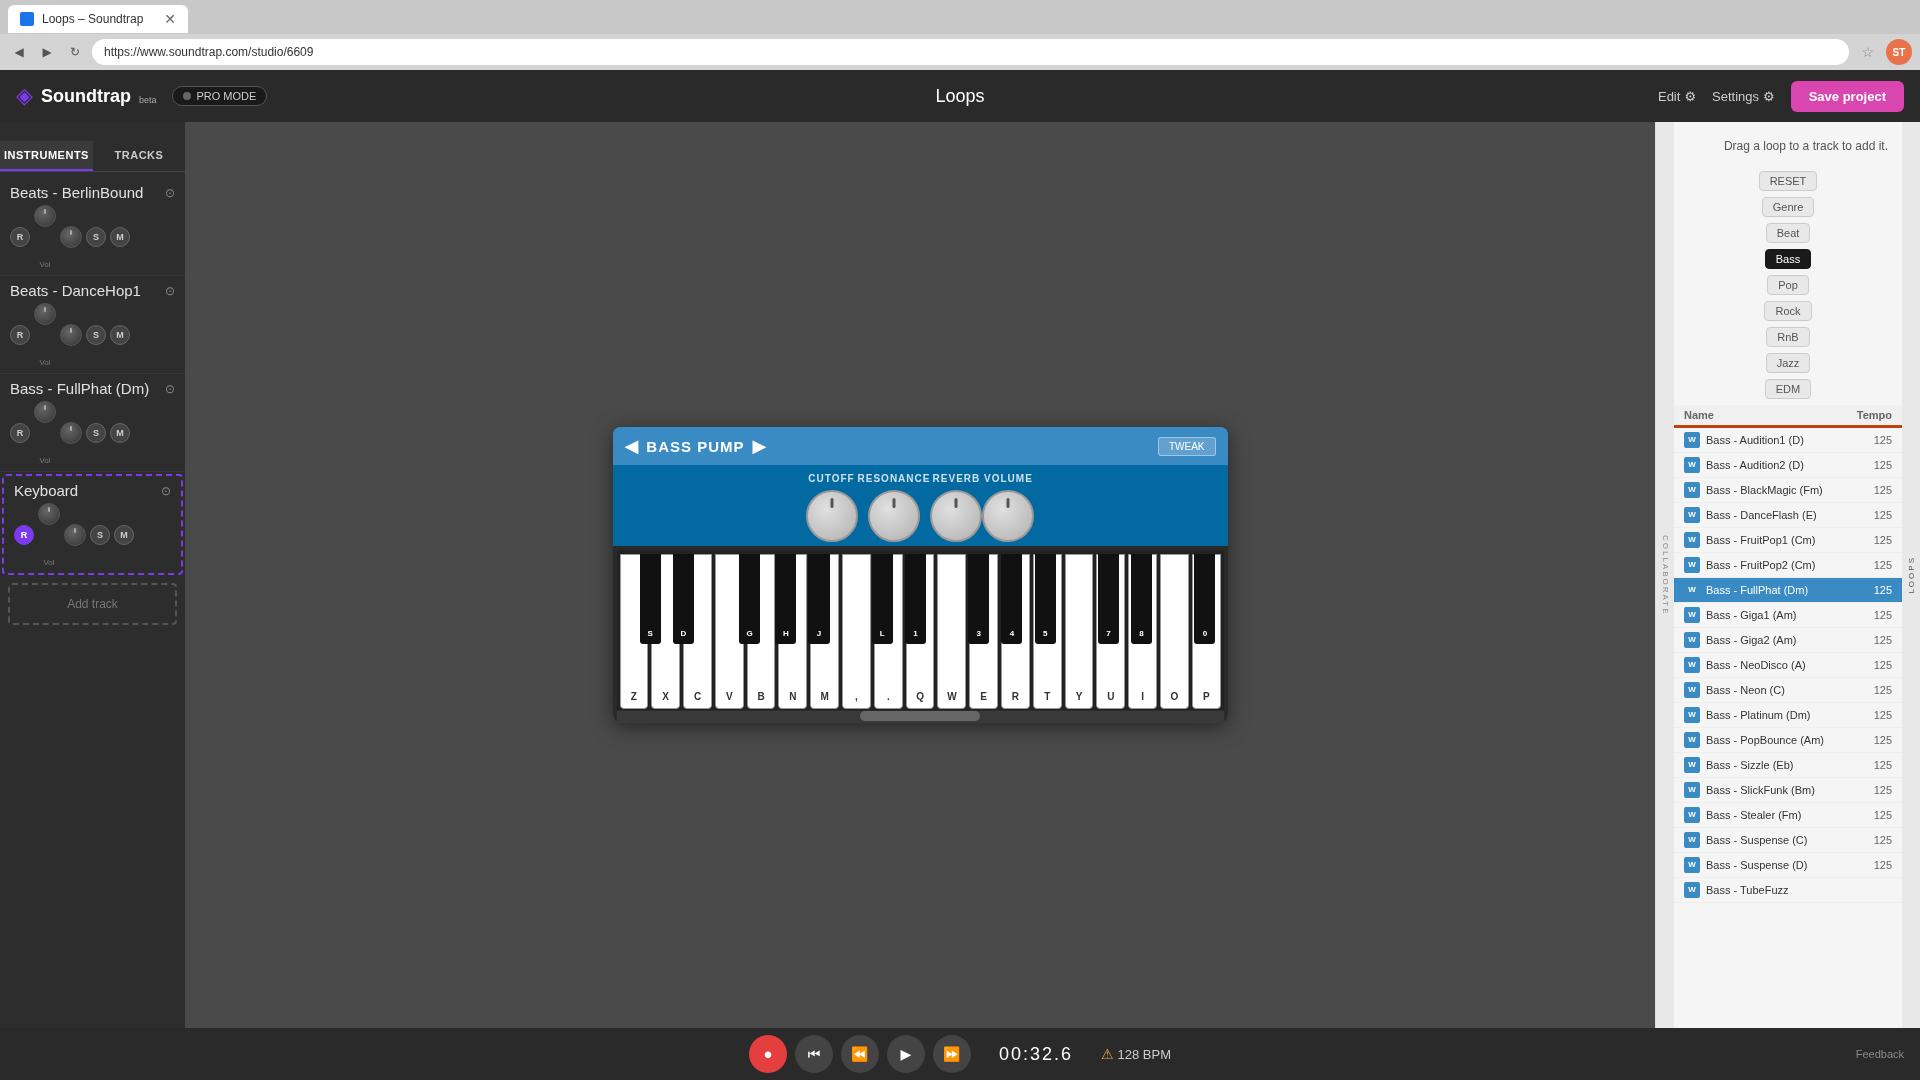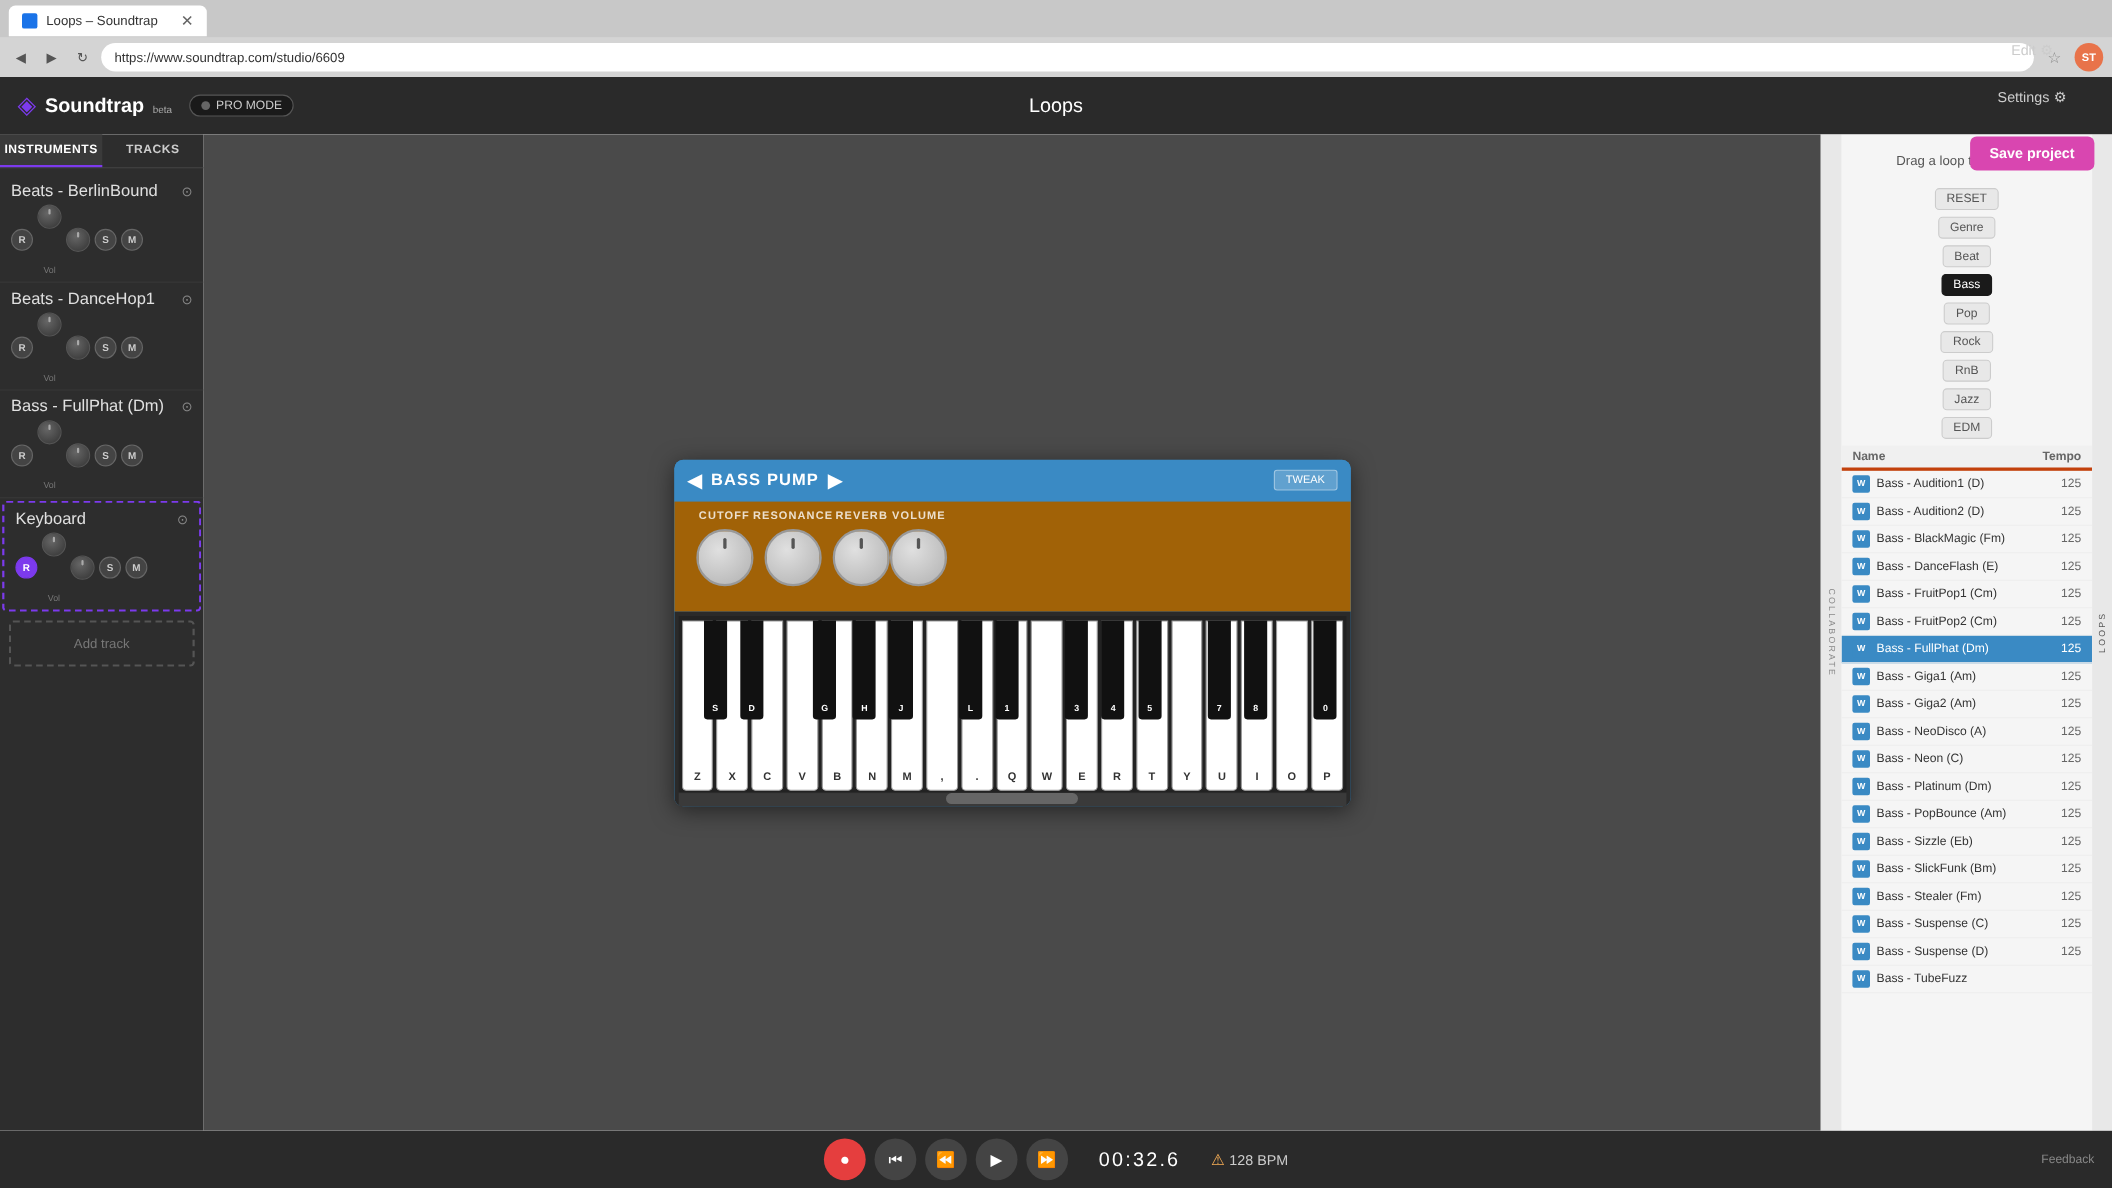--- a/index.html
+++ b/index.html
@@ -22,31 +22,31 @@
 
     
     .topbar { background: #2a2a2a; height: 52px; display: flex; align-items: center; padding: 0 16px; position: relative; flex-shrink: 0; }
     .logo-area { display: flex; align-items: center; gap: 8px; }
     .logo-icon { color: #7c3aed; font-size: 22px; }
     .logo-text { color: white; font-size: 18px; font-weight: 600; }
     .logo-beta { color: #aaa; font-size: 9px; margin-top: 8px; }
     .pro-mode-badge { background: #1a1a1a; border: 1px solid #555; border-radius: 12px; padding: 3px 10px; color: #ccc; font-size: 11px; display: flex; align-items: center; gap: 5px; margin-left: 16px; cursor: pointer; }
     .pro-dot { width: 8px; height: 8px; background: #666; border-radius: 50%; }
     .page-title { position: absolute; left: 50%; transform: translateX(-50%); color: white; font-size: 18px; font-weight: 500; }
-    .topbar-right { margin-left: auto; display: flex; align-items: center; gap: 28px; flex-direction: column; }
+    .topbar-right { margin-left: auto; display: flex; align-items: center; gap: 16px; }
     .topbar-link { color: #ccc; font-size: 13px; display: flex; align-items: center; gap: 4px; cursor: pointer; }
     .save-btn { background: #d946b0; color: white; border: none; border-radius: 6px; padding: 8px 18px; font-size: 13px; font-weight: 600; cursor: pointer; }
 
     
     .content { display: flex; flex: 1; overflow: hidden; }
 
     
     .sidebar { width: 185px; background: #2d2d2d; display: flex; flex-direction: column; flex-shrink: 0; }
     .sidebar-tabs { display: flex; border-bottom: 1px solid #444; }
-    .sidebar-tab { flex: 1; padding: 8px 4px; text-align: center; font-size: 11px; font-weight: 600; color: #ccc; cursor: pointer; text-transform: uppercase; letter-spacing: 0.5px; }
+    .sidebar-tab { flex: 1; padding: 8px 4px; text-align: center; font-size: 11px; font-weight: 600; color: #ccc; cursor: pointer; text-transform: uppercase; letter-spacing: 0.5px; margin-top: 19px; }
     .sidebar-tab.active { color: white; border-bottom: 2px solid #7c3aed; background: #3a3a3a; }
     .track-list { flex: 1; overflow-y: auto; padding: 6px 0; }
     .track-item { padding: 6px 10px; border-bottom: 1px solid #383838; }
     .track-header { display: flex; align-items: center; justify-content: space-between; margin-bottom: 4px; }
     .track-name { color: #e0e0e0; font-size: 15px; font-weight: 500; }
     .track-settings-icon { color: #888; font-size: 12px; cursor: pointer; }
     .track-controls { display: flex; align-items: center; gap: 4px; }
     .ctrl-btn { width: 20px; height: 20px; border-radius: 50%; border: 1px solid #666; background: #444; color: #ccc; font-size: 9px; font-weight: bold; display: flex; align-items: center; justify-content: center; cursor: pointer; flex-shrink: 0; }
     .ctrl-btn.record { background: #7c3aed; border-color: #7c3aed; color: white; }
     .ctrl-knob { width: 22px; height: 22px; background: radial-gradient(circle at 40% 35%, #666, #333); border-radius: 50%; border: 1px solid #555; position: relative; flex-shrink: 0; }
@@ -58,21 +58,21 @@
     
     .workspace { flex: 1; background: #4a4a4a; display: flex; flex-direction: column; align-items: center; justify-content: center; position: relative; overflow: hidden; }
 
     
     .instrument-container { width: 615px; background: #3a8ac4; border-radius: 8px; overflow: hidden; box-shadow: 0 4px 20px rgba(0,0,0,0.5); }
     .instrument-header { background: #3a8ac4; padding: 8px 12px; display: flex; align-items: center; justify-content: space-between; }
     .inst-nav { display: flex; align-items: center; gap: 8px; }
     .inst-nav-btn { background: none; border: none; color: white; font-size: 18px; cursor: pointer; }
     .inst-title { color: white; font-size: 15px; font-weight: 700; letter-spacing: 1px; }
     .tweak-btn { background: rgba(255,255,255,0.2); border: 1px solid rgba(255,255,255,0.4); color: white; padding: 3px 10px; font-size: 10px; border-radius: 3px; cursor: pointer; }
-    .instrument-controls { background: #a16207; padding: 8px 20px 23px; display: flex; justify-content: flex-start; }
+    .instrument-controls { background: #0369a1; padding: 8px 20px 4px; display: flex; justify-content: center; }
     .control-group { display: flex; flex-direction: column; align-items: center; gap: 6px; }
     .control-label { color: rgba(255,255,255,0.8); font-size: 10px; font-weight: 600; letter-spacing: 1px; }
     .big-knob { width: 52px; height: 52px; background: radial-gradient(circle at 38% 35%, #e0e0e0, #b0b0b0); border-radius: 50%; border: 2px solid #999; position: relative; }
     .big-knob::after { content: ''; position: absolute; top: 6px; left: 50%; transform: translateX(-50%); width: 3px; height: 10px; background: #555; border-radius: 2px; }
 
     
     .keyboard-area { background: #2a2a2a; padding: 4px 4px 0; }
     .white-key { flex: 1; background: white; border: 1px solid #999; border-radius: 0 0 4px 4px; margin: 0 1px; position: relative; display: flex; flex-direction: column; justify-content: flex-end; align-items: center; padding-bottom: 6px; cursor: pointer; height: 155px; }
     .key-label { font-size: 10px; font-weight: 600; color: #333; }
     .scroll-bar { background: #3a3a3a; height: 12px; margin: 0; }

